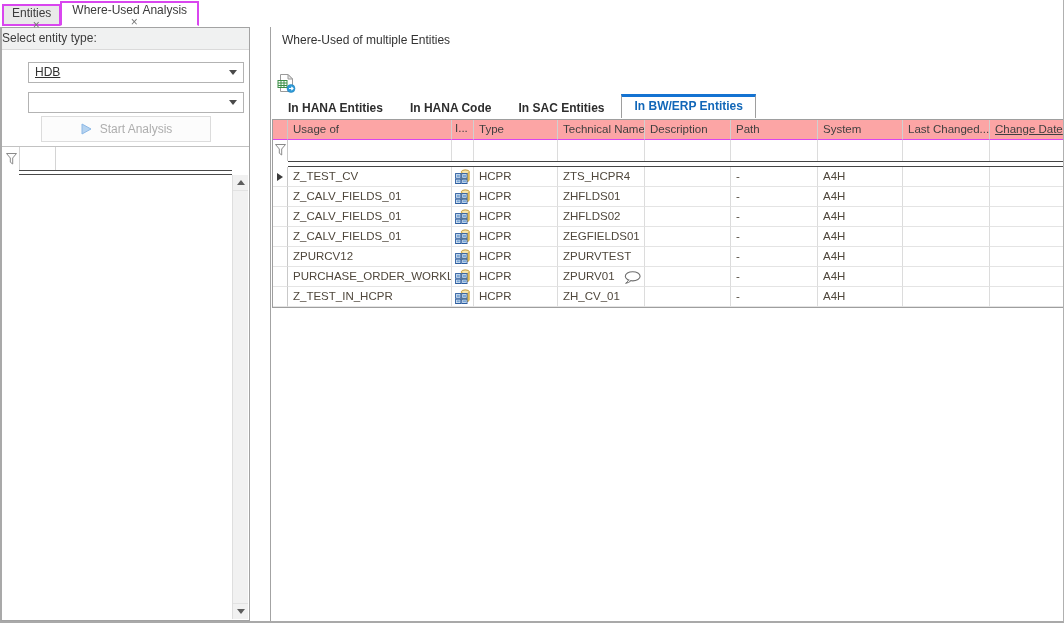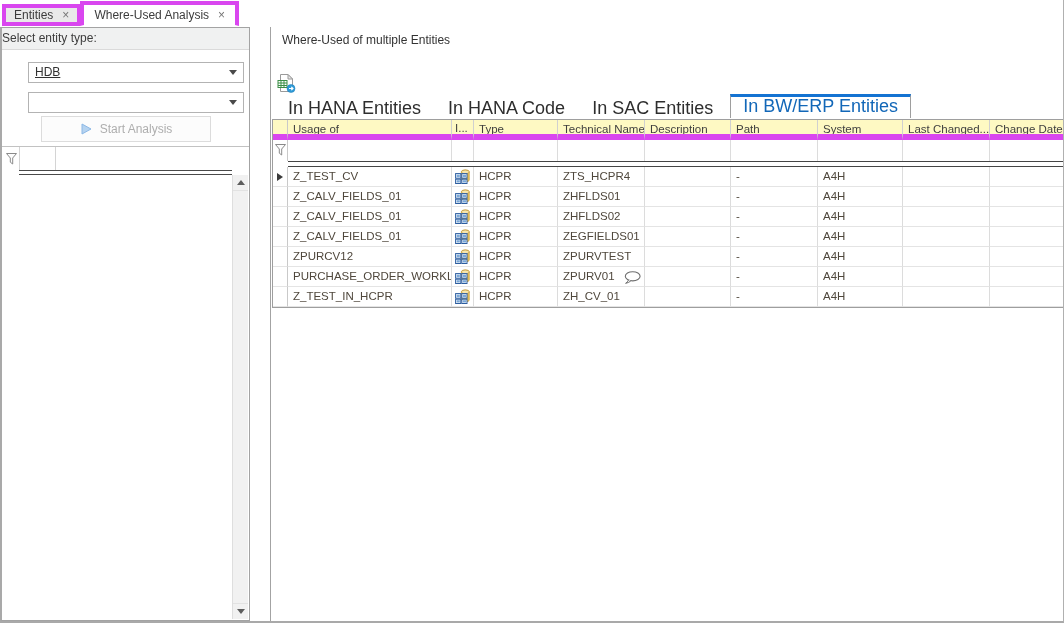--- a/index.html
+++ b/index.html
@@ -2,22 +2,22 @@
 <html><head>
 <meta charset="utf-8">
 <style>
   html,body{margin:0;padding:0;background:#cfcfcf;}
   #app{position:relative;width:1064px;height:623px;background:#ffffff;overflow:hidden;
        font-family:"Liberation Sans",sans-serif;-webkit-font-smoothing:antialiased;}
   .frame{position:absolute;inset:0;border-right:1px solid #b0b0b0;border-bottom:2px solid #a9a9a9;pointer-events:none;z-index:50;}
 
   
   .doc-tabs{position:absolute;left:0;top:0;height:26px;display:flex;align-items:flex-end;padding-left:2px;z-index:5;}
-  .doc-tab{height:22px;display:flex;align-items:center;padding:0 8px;border:4px solid #d946ef;
-           background:#e9e9e9;font-size:12px;color:#3c3c3c;margin-right:-1px;box-sizing:border-box;cursor:default;}
+  .doc-tab{height:22px;display:flex;align-items:center;padding:0 8px;border:2px solid #d946ef;
+           background:#e9e9e9;font-size:12px;color:#3c3c3c;margin-right:-1px;box-sizing:border-box;cursor:default;flex-direction:column;}
   .doc-tab.active{background:#ffffff;height:25px;border-bottom:1px solid #ffffff;z-index:2;padding:0 10px;justify-content:space-between;}
   .tab-close{margin-left:9px;color:#767676;font-size:12px;line-height:10px;}
 
   
   .left-panel{position:absolute;left:0;top:27px;width:250px;height:594px;background:#fff;
               border:1px solid #a3a3a3;border-left:2px solid #a9a9a9;box-sizing:border-box;}
   .panel-caption{height:21px;background:#f0f1f1;border-bottom:1px solid #dadada;font-size:12px;
                  color:#3d3d3d;line-height:21px;}
   .dropdown{position:absolute;left:26px;width:216px;height:21px;border:1px solid #b3b3b3;background:#fff;
             font-size:12px;color:#333;box-sizing:border-box;line-height:19px;padding-left:6px;cursor:default;text-decoration:underline;}
@@ -39,31 +39,31 @@
   .tri-up{width:0;height:0;border-left:4px solid transparent;border-right:4px solid transparent;border-bottom:5px solid #5d5d5d;}
   .tri-down{width:0;height:0;border-left:4px solid transparent;border-right:4px solid transparent;border-top:5px solid #5d5d5d;}
 
   
   .right-panel{position:absolute;left:270px;top:27px;width:806px;height:594px;background:#fff;
                border-left:1px solid #a3a3a3;box-sizing:border-box;}
   .rp-title{position:absolute;left:11px;top:6px;font-size:12px;color:#333;}
   .export-btn{position:absolute;left:5px;top:46px;width:22px;height:22px;cursor:default;}
 
   .itabs{position:absolute;left:7px;top:67px;height:24px;display:flex;align-items:flex-end;}
-  .itab{padding:0 10px;margin-right:7px;font-size:18px;color:#2e2e2e;height:20px;line-height:20px;cursor:default;}
+  .itab{padding:0 10px;margin-right:7px;font-size:12px;color:#2e2e2e;height:20px;line-height:20px;cursor:default;font-weight:bold;}
   .itab.active{color:#1267b8;background:#fff;border-left:1px solid #9e9e9e;border-right:1px solid #9e9e9e;
                border-top:3px solid #1473d2;height:21px;line-height:19px;padding:0 12px;margin-right:0;}
 
   
   .grid{position:absolute;left:1px;top:92px;width:804px;border:1px solid #9e9e9e;box-sizing:border-box;
         background:#fff;font-size:11.5px;}
   .g-row{display:flex;height:20px;box-sizing:border-box;}
   .g-cell{box-sizing:border-box;border-right:1px solid #dcdcdc;padding:3px 0 0 5px;white-space:nowrap;
           overflow:hidden;color:#4f473c;position:relative;}
-  .g-head .g-cell{background:#fef9c3;border-right:1px solid #d0d0d0;border-bottom:6px solid #d946ef;color:#3f3f3f;}
+  .g-head .g-cell{background:#fca5a5;border-right:1px solid #d0d0d0;border-bottom:1px solid #d946ef;color:#3f3f3f;}
   .g-filter{height:21px;}
   .g-filter .g-cell{border-bottom:none;}
   .g-dline{height:4px;margin-left:15px;border-top:1px solid #454545;border-bottom:1px solid #454545;box-sizing:content-box;}
   .g-data-row .g-cell{border-bottom:1px solid #e4e4e4;}
   .c-ind{width:15px;border-right:1px solid #c9c9c9 !important;padding:0 !important;display:flex;
          align-items:center;justify-content:center;}
   .c-usage{width:164px;} .c-icon{width:22px;padding:2px 0 0 3px !important;} .c-type{width:84px;}
   .c-tech{width:87px;} .c-desc{width:86px;} .c-path{width:87px;} .c-sys{width:85px;}
   .c-last{width:87px;} .c-date{width:85px;border-right:none !important;text-decoration:underline;}
   .cur-arrow{visibility:hidden;width:0;height:0;border-top:4px solid transparent;border-bottom:4px solid transparent;

